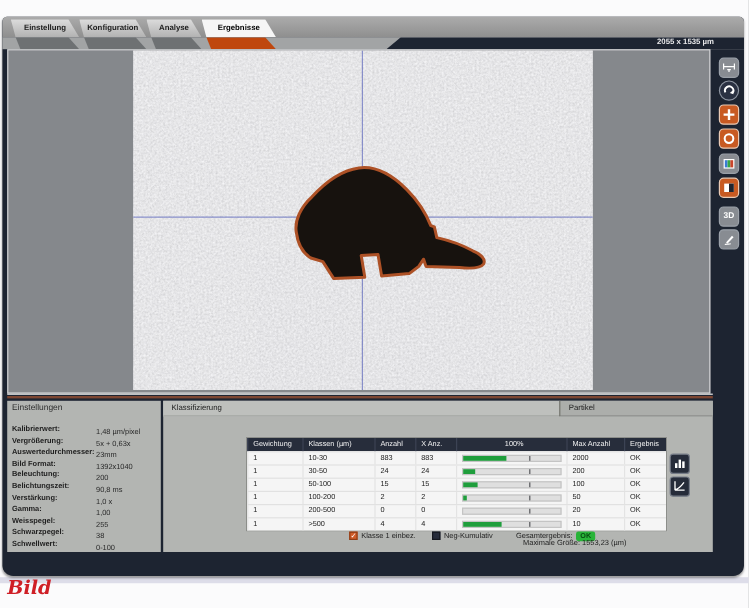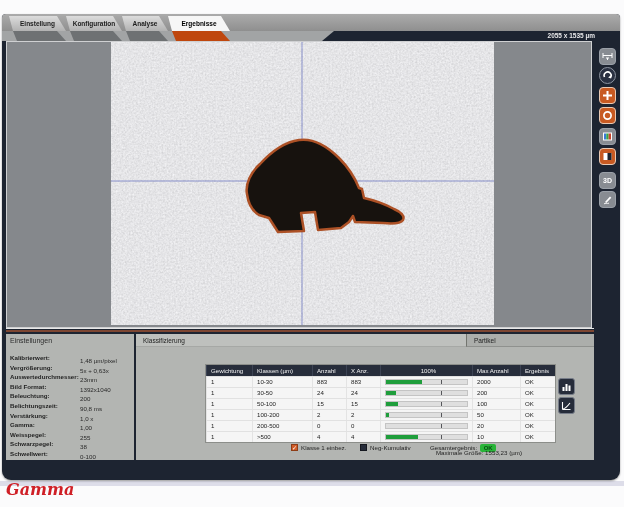--- a/index.html
+++ b/index.html
@@ -313,15 +313,15 @@
     <div class="abs chart-btn" style="top:63px;">
       <span><svg width="11" height="11" viewBox="0 0 11 11">
             <path d="M1.5,9.5 H9.5 M1.5,9.5 V2 M1.5,9 C4,9 6,7 9,3" stroke="#fff" stroke-width="1.1" fill="none"></path>
           </svg></span>
     </div>
   </div>
 
 </div>
 
 <div class="abs" id="logo">
-  <div id="logo-script">Gamma</div>
+  <div id="logo-script">Bild</div>
 
 </div>
 
 </body></html>

